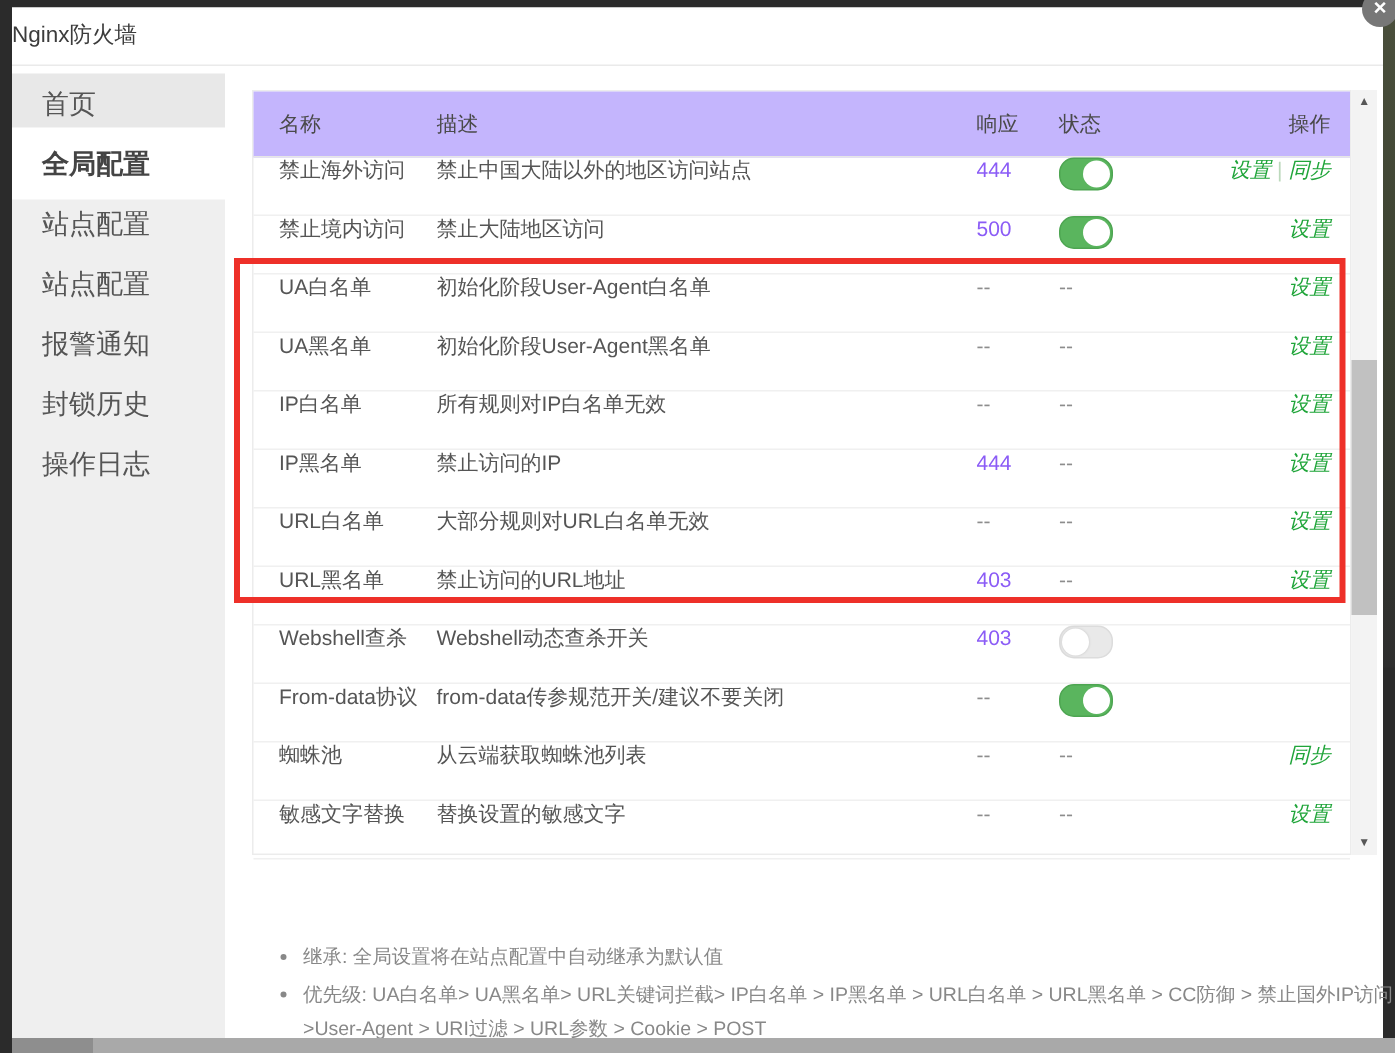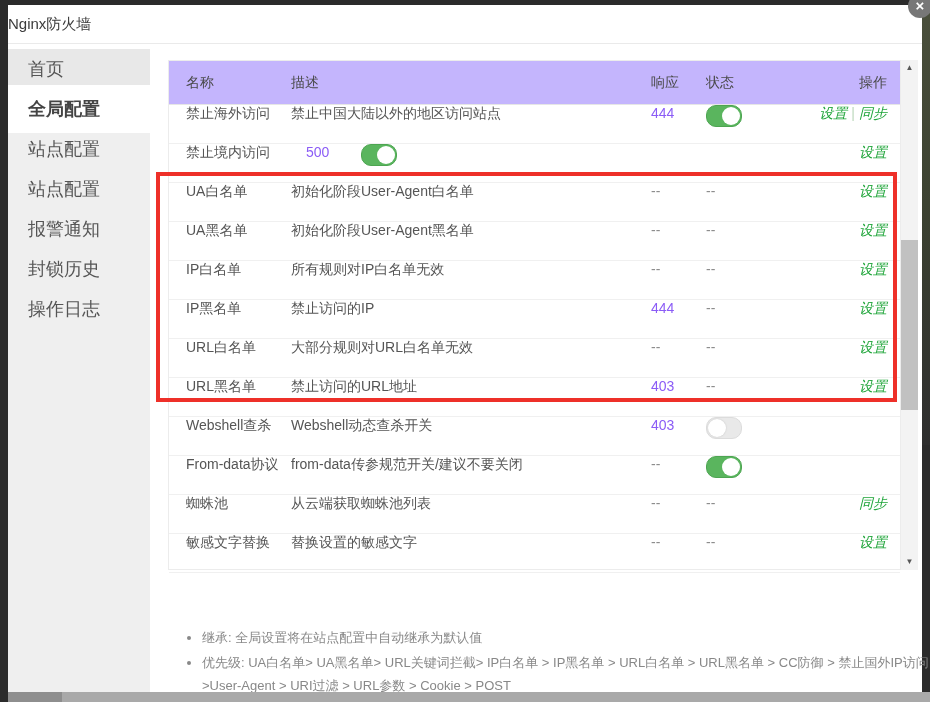--- a/index.html
+++ b/index.html
@@ -106,20 +106,21 @@
               <div class="c-desc">禁止中国大陆以外的地区访问站点</div>
               <div class="c-resp"><span class="resp" data-v="444">444</span></div>
               <div class="c-stat"><span class="toggle" data-state="on"></span></div>
               <div class="c-act">
                 <a class="lnk">设置</a><span class="sep">|</span><a class="lnk">同步</a>
               </div>
             </div>
 
             <div class="trow">
               <div class="c-name">禁止境内访问</div>
+              <div class="c-desc">禁止大陆地区访问</div>
               <div class="c-resp"><span class="resp" data-v="500">500</span></div>
               <div class="c-stat"><span class="toggle" data-state="on"></span></div>
               <div class="c-act"><a class="lnk">设置</a></div>
             </div>
 
             <div class="trow">
               <div class="c-name">UA白名单</div>
               <div class="c-desc">初始化阶段User-Agent白名单</div>
               <div class="c-resp"><span class="resp" data-v="--">--</span></div>
               <div class="c-stat"><span class="dash">--</span></div>

